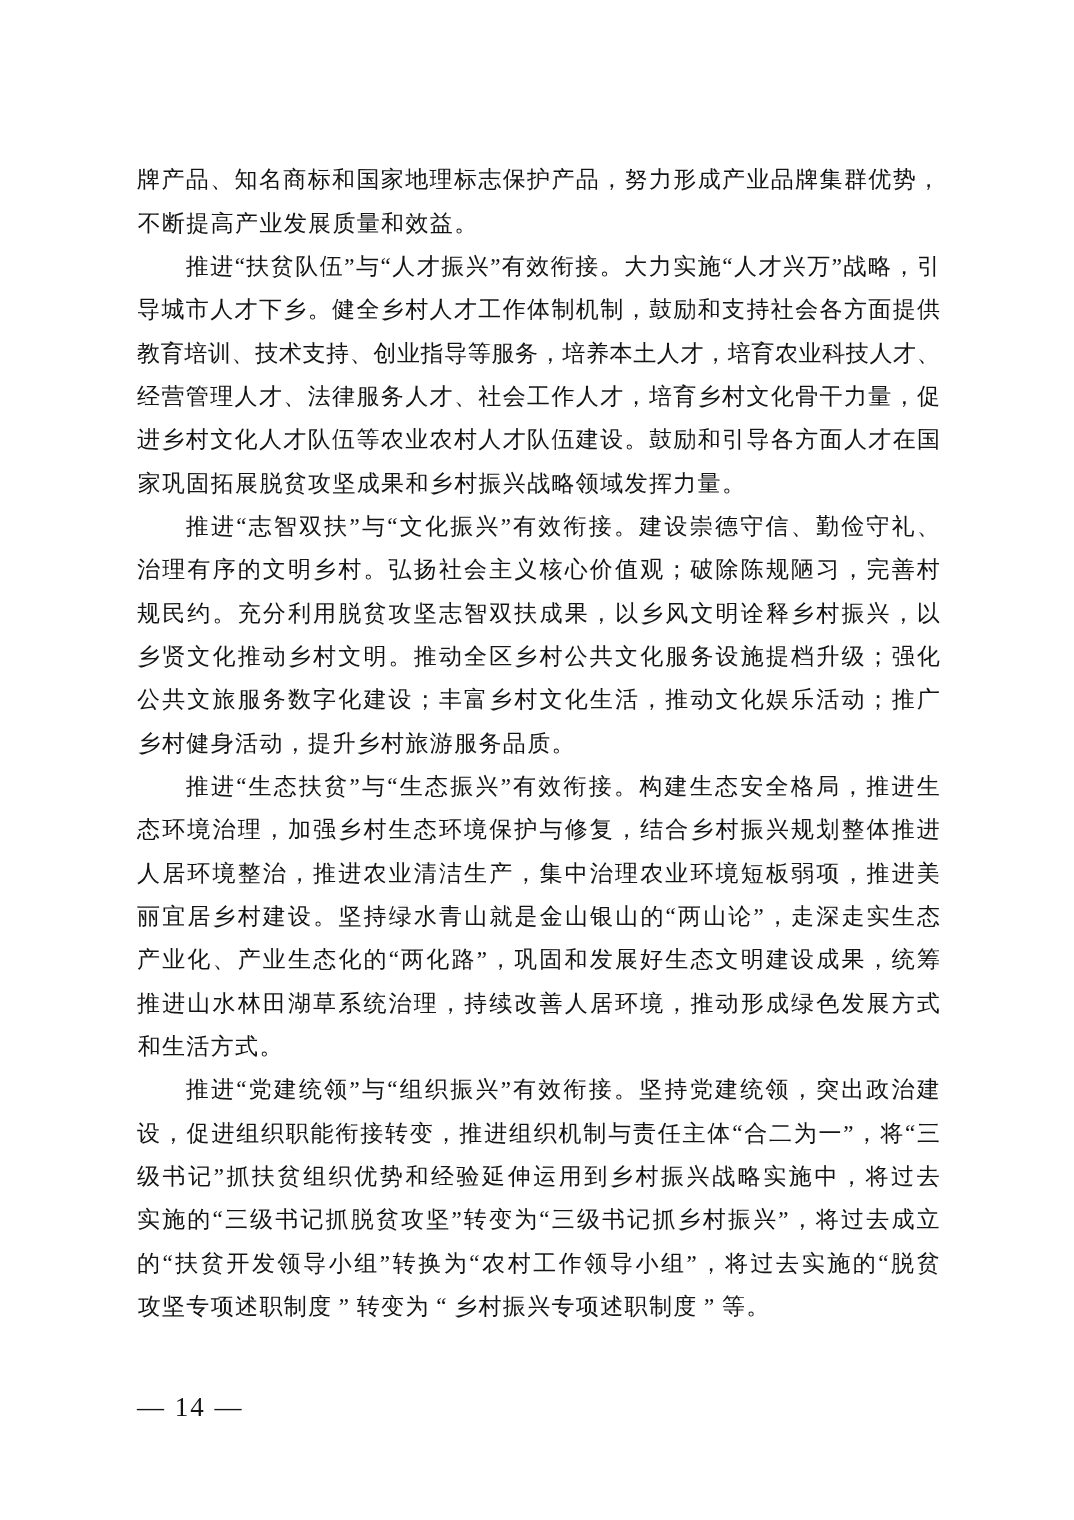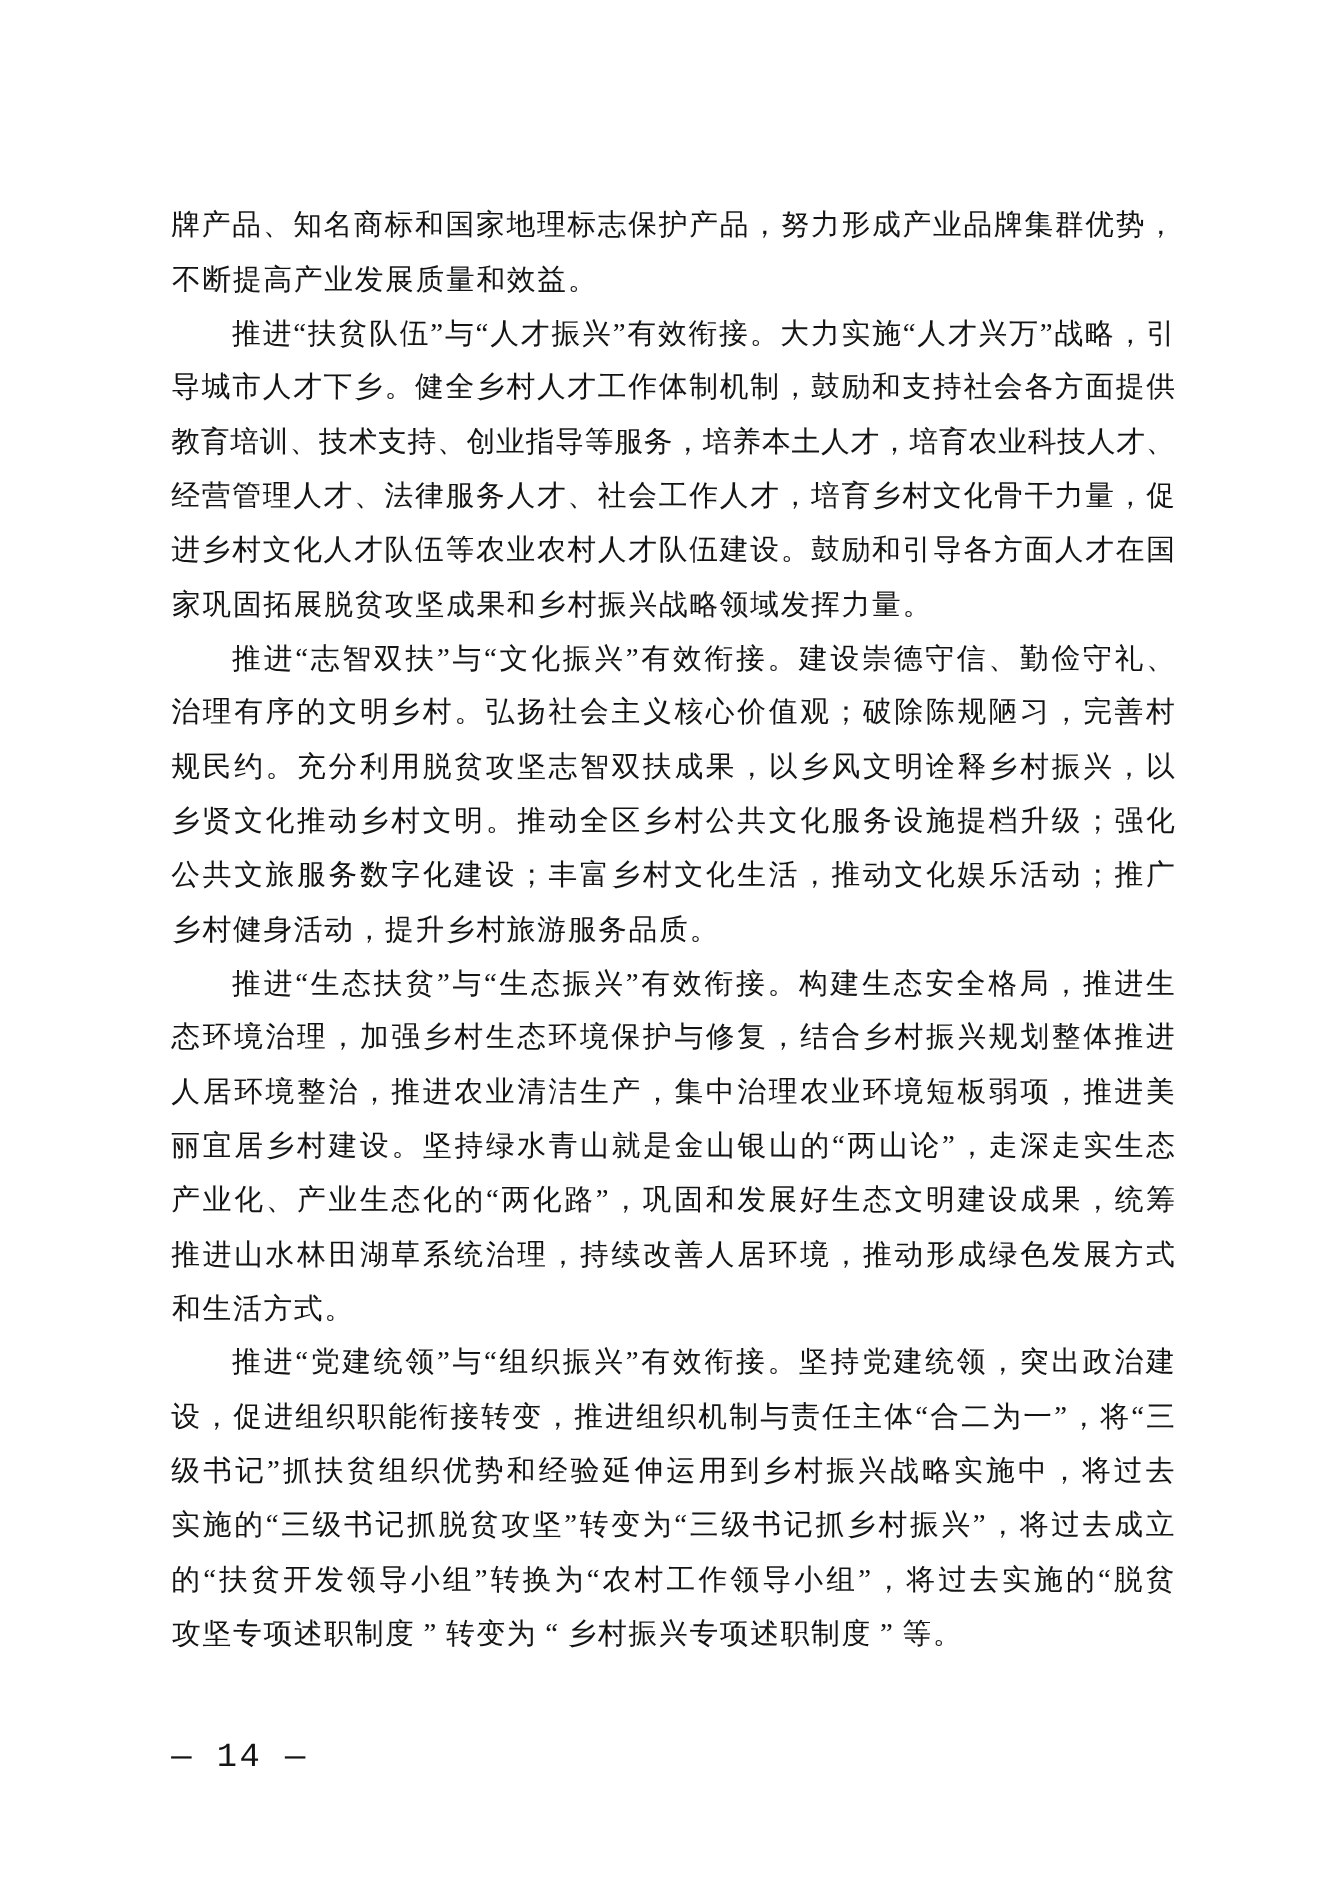--- a/index.html
+++ b/index.html
@@ -43,21 +43,21 @@
   }
   .page-footer {
     position: absolute;
     left: 137px;
     top: 1392px;
   }
   .page-number {
     font-size: 27px;
     color: #141414;
     letter-spacing: 2px;
-    font-family: Liberation Mono, monospace;
+    font-family: Liberation Serif, serif;
   }
 </style>
 </head>
 <body>
 
 <div class="page">
   <main class="doc-body">
       <div class="line">
         <span class="ch">牌</span>
         <span class="ch">产</span>

